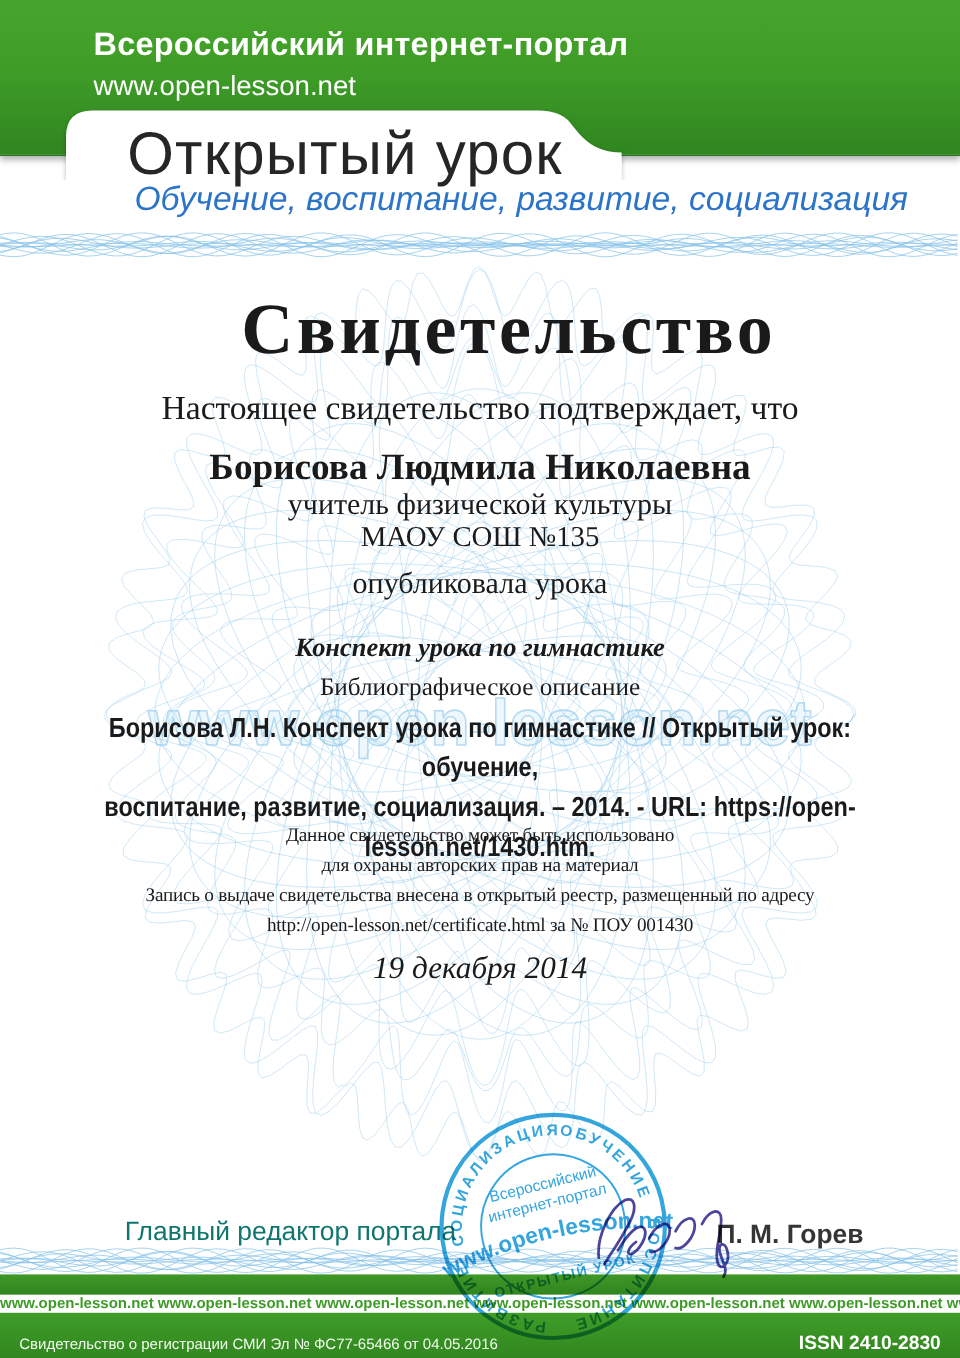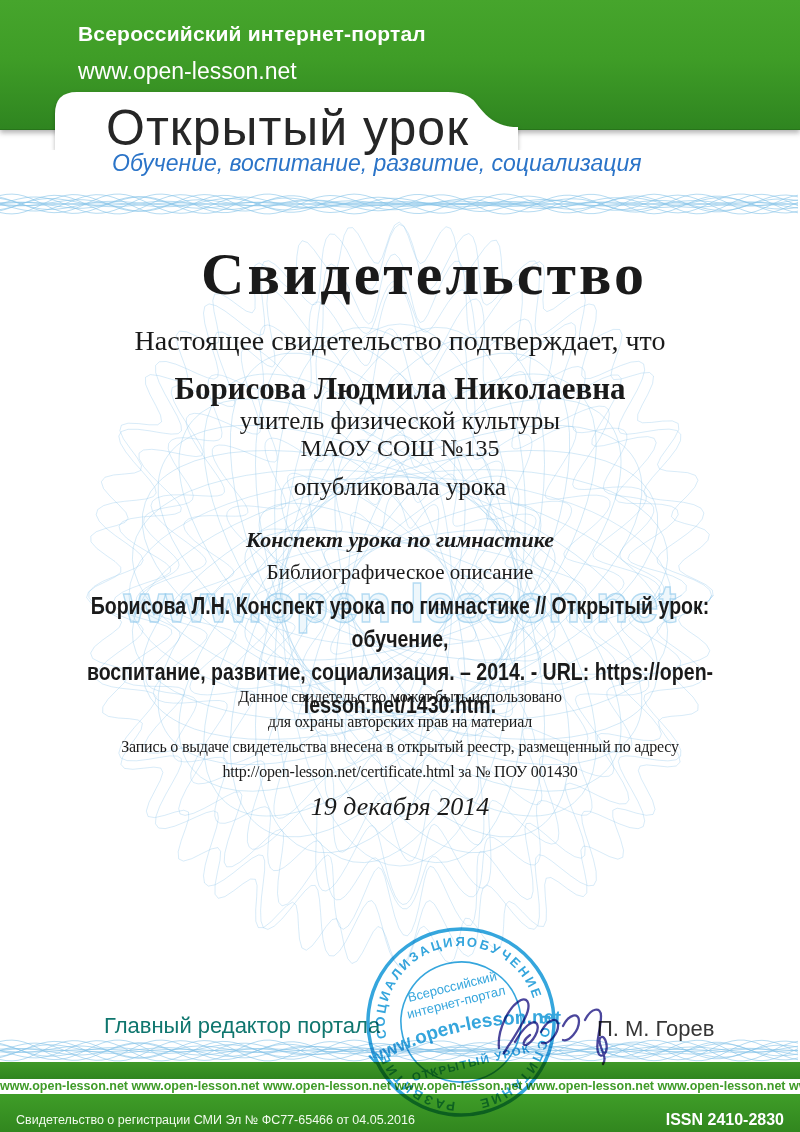--- a/index.html
+++ b/index.html
@@ -5,27 +5,27 @@
   html,body{margin:0;padding:0;}
   body{width:800px;height:1132px;position:relative;overflow:hidden;background:#fff;
        font-family:"Liberation Sans",sans-serif;}
 
   
   .header-green{position:absolute;left:0;top:0;width:800px;height:129px;z-index:8;
     background:linear-gradient(180deg,#46a52c 0%,#3f9d27 45%,#2f8520 100%);
     box-shadow:0 3px 5px rgba(40,40,40,.35);
     border-bottom:1px solid #27741a;}
   .portal-title{position:absolute;left:78px;top:22px;z-index:10;color:#fff;
-    font-size:21px;font-weight:700;letter-spacing:.2px;}
+    font-size:27px;font-weight:700;letter-spacing:.2px;}
   .portal-url{position:absolute;left:78px;top:58px;z-index:10;color:#fff;font-size:23px;}
   .tab-svg{position:absolute;left:48px;top:88px;width:490px;height:62px;z-index:9;}
   .logo-title{position:absolute;left:106px;top:99px;z-index:10;color:#262626;
     font-size:50px;letter-spacing:1px;}
   .logo-tagline{position:absolute;left:112px;top:150px;z-index:10;color:#2b74c8;
-    font-size:23px;font-style:italic;}
+    font-size:28px;font-style:italic;}
 
   
   .band-top{position:absolute;left:0;top:192px;width:800px;height:24px;z-index:1;}
   .band-bottom{position:absolute;left:0;top:1038px;width:800px;height:25px;z-index:1;}
   .rosette{position:absolute;left:0;top:195px;width:800px;height:810px;z-index:1;}
   .rosette path,.rosette ellipse{fill:none;stroke:#8fc7ea;stroke-width:.7;opacity:.5;}
   .watermark{position:absolute;left:0;top:572px;width:800px;z-index:2;text-align:center;
     font-size:54px;font-weight:700;letter-spacing:0px;
     color:rgba(137,199,235,.14);-webkit-text-stroke:1.3px rgba(137,199,235,.6);}
 
@@ -41,21 +41,21 @@
   .work-title{top:527px;font-size:22px;font-weight:700;font-style:italic;}
   .bib-label{top:560px;font-size:21px;}
   .bibliography{top:590px;font-size:23px;font-weight:700;line-height:33px;
     font-family:"Liberation Sans",sans-serif;white-space:pre-line;
     transform:scaleX(.85);transform-origin:50% 50%;}
   .usage{top:684px;font-size:16px;line-height:25px;white-space:pre-line;letter-spacing:-.2px;}
   .cert-date{top:792px;font-size:26px;font-style:italic;}
 
   
   .editor-label{position:absolute;left:104px;top:1013px;z-index:3;color:#0f766e;font-size:22px;}
-  .editor-name{position:absolute;left:597px;top:1016px;z-index:3;color:#353535;font-size:22px;}
+  .editor-name{position:absolute;left:597px;top:1016px;z-index:3;color:#353535;font-size:22px;font-weight:bold;}
   .stamp-svg{position:absolute;left:363px;top:924px;width:196px;height:196px;z-index:6;
     overflow:visible;mix-blend-mode:multiply;opacity:.95;}
   .stamp-svg text{fill:#2aa1db;font-family:"Liberation Sans",sans-serif;}
   .ring-word{font-size:13px;font-weight:700;letter-spacing:2.5px;}
   .stamp-small{font-size:13px;}
   .stamp-url{font-size:19px;font-weight:700;}
   .stamp-brand{font-size:11.5px;font-weight:700;letter-spacing:1.5px;}
   .sig-svg{position:absolute;left:495px;top:990px;width:140px;height:80px;z-index:7;
     overflow:visible;mix-blend-mode:multiply;}
 

